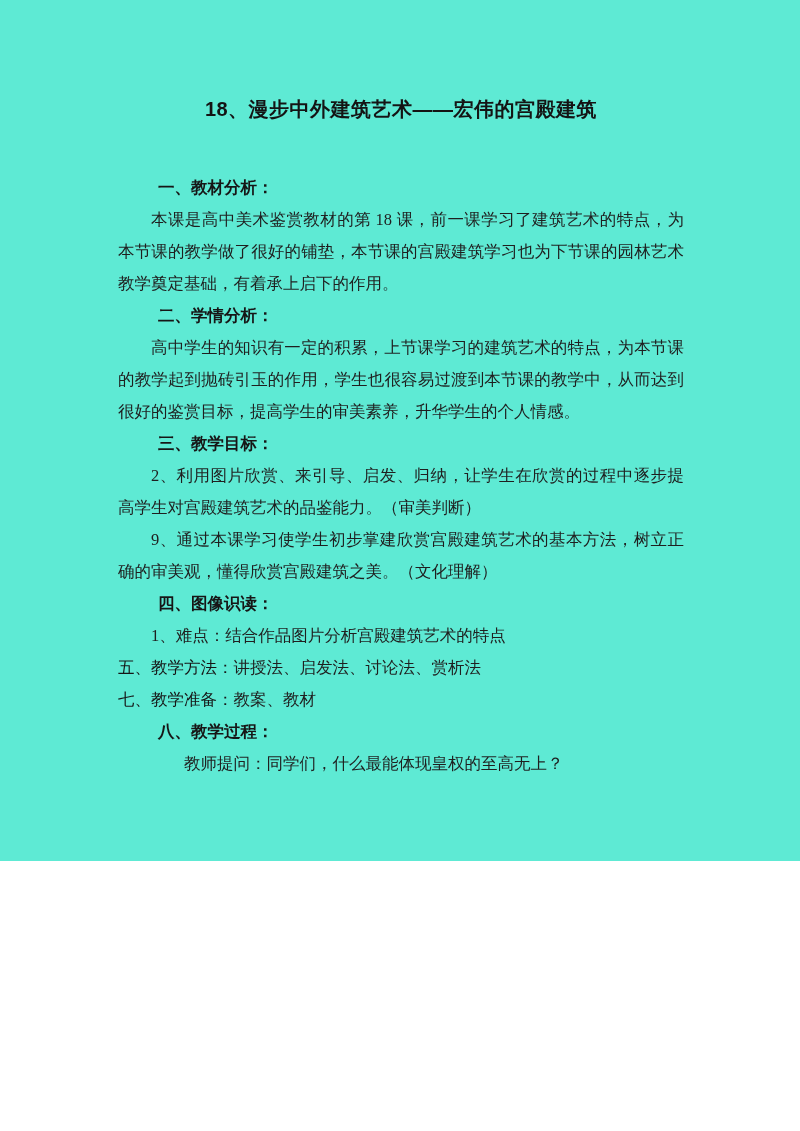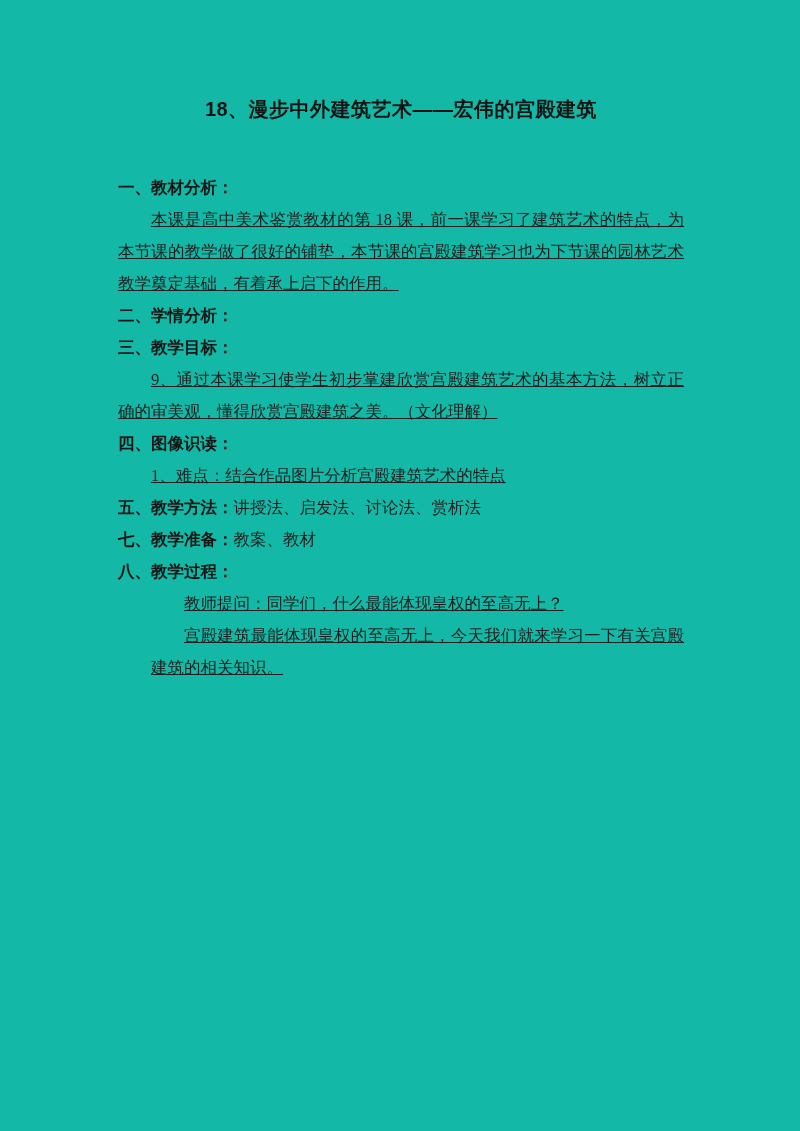--- a/index.html
+++ b/index.html
@@ -3,22 +3,22 @@
 <meta charset="utf-8">
 <style>
   html, body {
     margin: 0;
     padding: 0;
     background: #ffffff;
   }
   .page {
     position: relative;
     width: 800px;
-    height: 1131px;
-    background: #14b8a6;
+    height: 861px;
+    background: #5eead4;
     overflow: hidden;
   }
   .doc {
     box-sizing: border-box;
     width: 800px;
     height: 1131px;
     padding: 94px 116px 40px 118px;
     font-family: "Liberation Serif", "DejaVu Serif", serif;
     color: #1f1f1f;
     font-size: 16.5px;
@@ -31,66 +31,66 @@
     line-height: 30px;
     margin: 0 0 48px 0;
     color: #141414;
     font-family: "Liberation Sans", "DejaVu Sans", sans-serif;
     letter-spacing: 0.5px;
   }
   .blk { margin: 0; }
   .h {
     font-weight: 700;
     color: #161616;
+    margin-left: 40px;
   }
   .p {
     text-indent: 2em;
     text-align: justify;
-    text-decoration: underline;
   }
   .hb .label {
-    font-weight: 700;
+    font-weight: 400;
     color: #161616;
   }
   .sub {
     margin-left: 2em;
   }
   .p4 {
     margin-left: 2em;
     text-indent: 2em;
     text-align: justify;
-    text-decoration: underline;
   }
 </style>
 </head>
 <body>
 
 <div class="page">
   <div class="doc">
 
     <h1 class="title">18、漫步中外建筑艺术——宏伟的宫殿建筑</h1>
 
     <div class="blk h">一、教材分析：</div>
     <div class="blk p">本课是高中美术鉴赏教材的第 18 课，前一课学习了建筑艺术的特点，为本节课的教学做了很好的铺垫，本节课的宫殿建筑学习也为下节课的园林艺术教学奠定基础，有着承上启下的作用。</div>
 
     <div class="blk h">二、学情分析：</div>
+    <div class="blk p">高中学生的知识有一定的积累，上节课学习的建筑艺术的特点，为本节课的教学起到抛砖引玉的作用，学生也很容易过渡到本节课的教学中，从而达到很好的鉴赏目标，提高学生的审美素养，升华学生的个人情感。</div>
 
     <div class="blk h">三、教学目标：</div>
+    <div class="blk p">2、利用图片欣赏、来引导、启发、归纳，让学生在欣赏的过程中逐步提高学生对宫殿建筑艺术的品鉴能力。（审美判断）</div>
     <div class="blk p">9、通过本课学习使学生初步掌建欣赏宫殿建筑艺术的基本方法，树立正确的审美观，懂得欣赏宫殿建筑之美。（文化理解）</div>
 
     <div class="blk h">四、图像识读：</div>
     <div class="blk p">1、难点：结合作品图片分析宫殿建筑艺术的特点</div>
 
     <div class="blk hb">
       <span class="label">五、教学方法：</span><span>讲授法、启发法、讨论法、赏析法</span>
     </div>
 
 
     <div class="blk hb">
       <span class="label">七、教学准备：</span><span>教案、教材</span>
     </div>
 
     <div class="blk h">八、教学过程：</div>
     <div class="blk p4">教师提问：同学们，什么最能体现皇权的至高无上？</div>
-    <div class="blk p4">宫殿建筑最能体现皇权的至高无上，今天我们就来学习一下有关宫殿建筑的相关知识。</div>
 
   </div>
 </div>
 
 </body></html>

